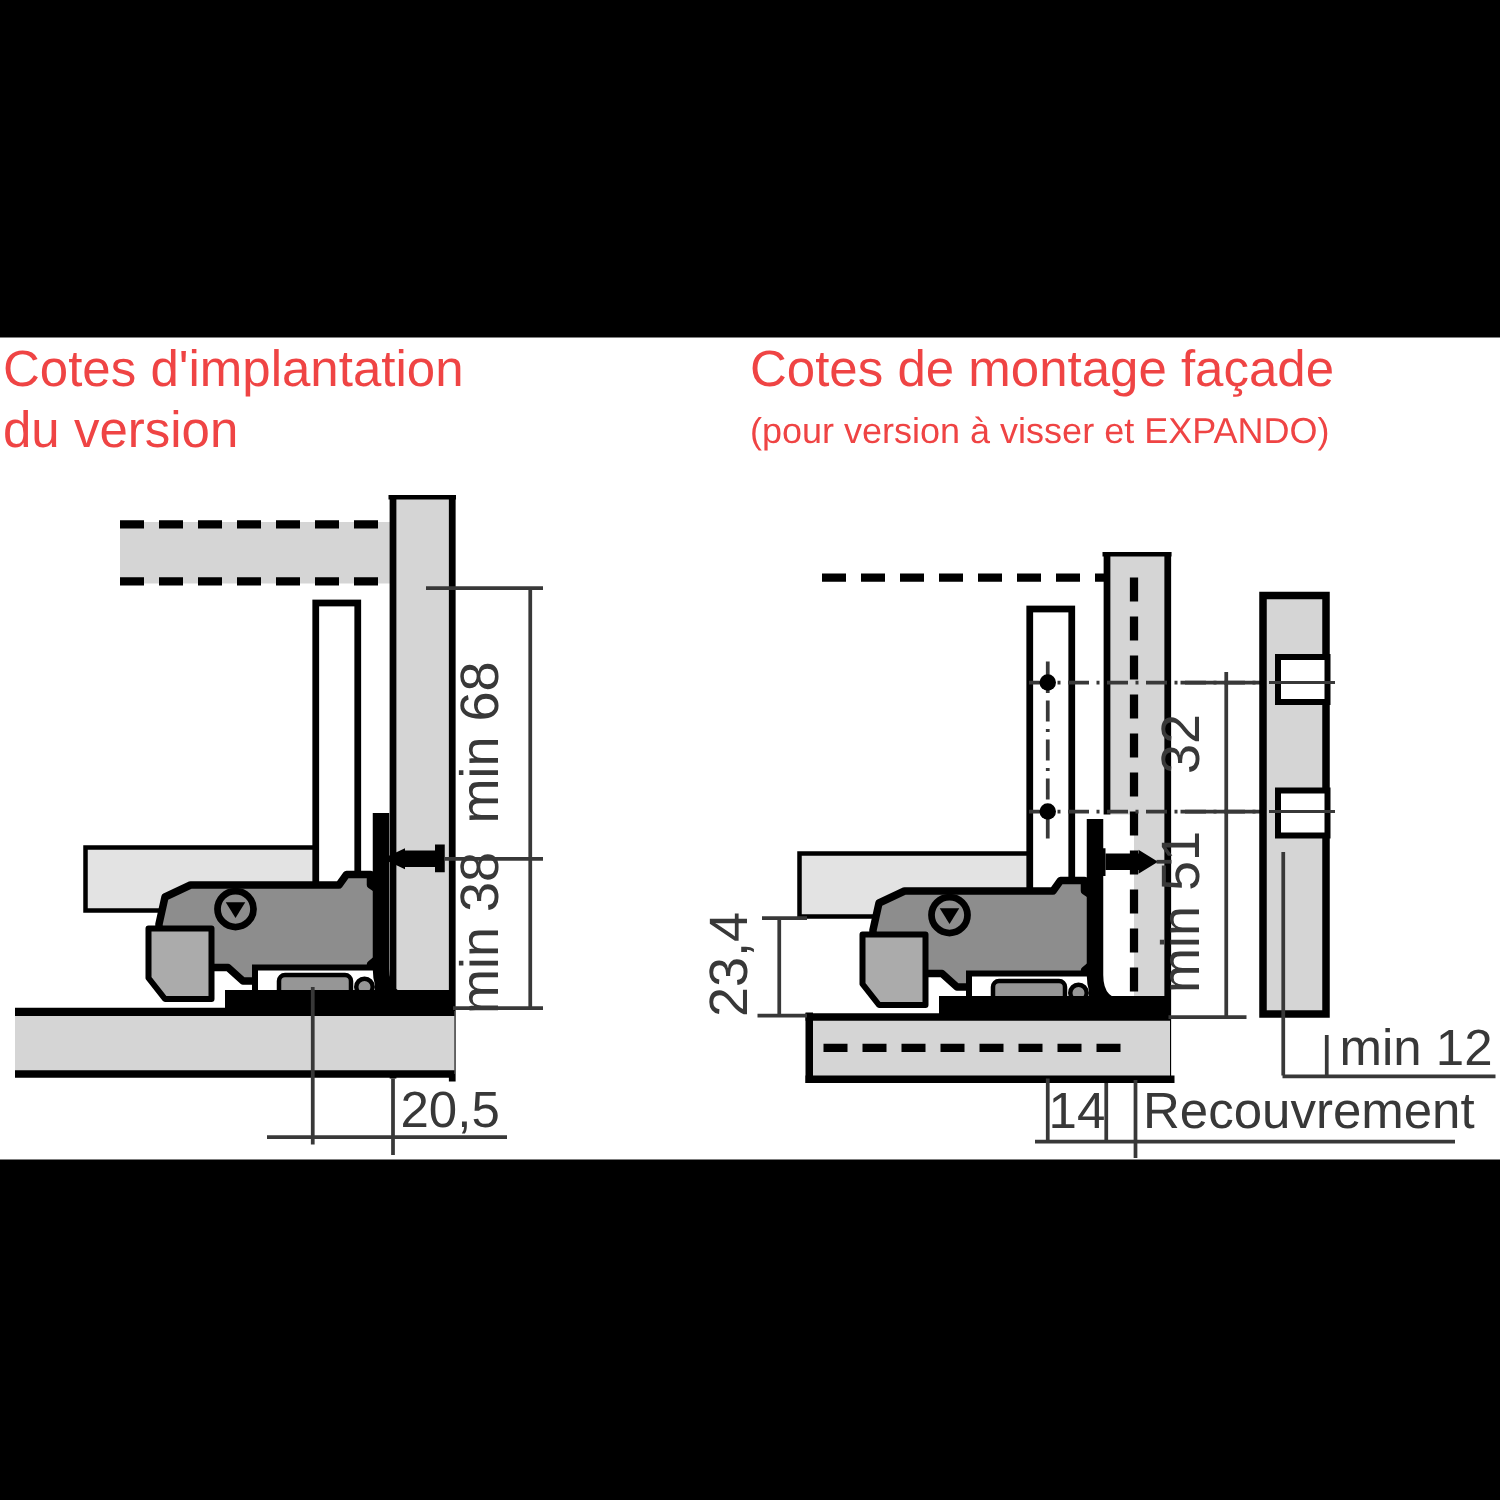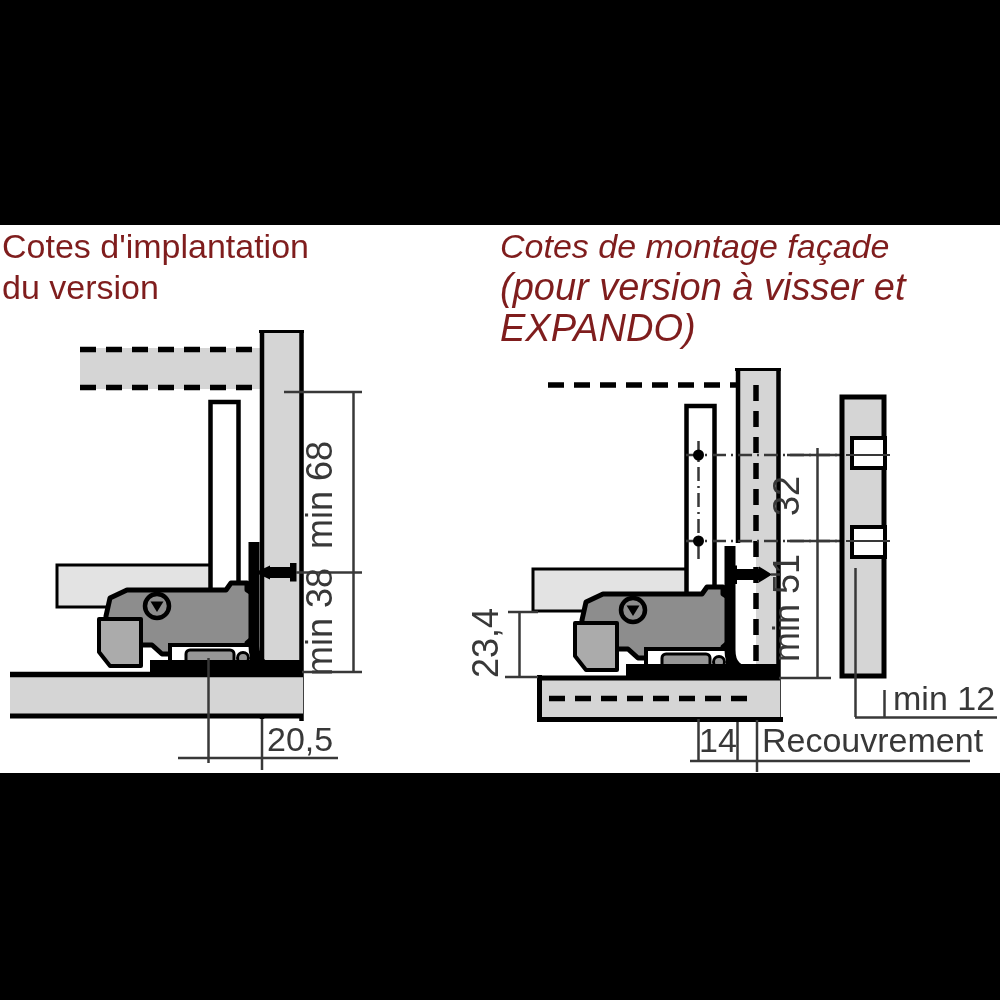--- a/index.html
+++ b/index.html
@@ -1,22 +1,22 @@
 <!DOCTYPE html>
 <html><head>
 <meta charset="utf-8">
 <style>
   html,body{margin:0;padding:0;background:#000;}
   .stage{position:relative;width:1000px;height:1000px;background:#ffffff;overflow:hidden;
          font-family:"Liberation Sans",sans-serif;}
   .bar{position:absolute;left:0;width:1000px;background:#000;}
   .bar.top{top:0;height:225px;}
   .bar.bottom{top:773px;height:227px;}
-  .title{position:absolute;color:#7f1d1d;font-size:34px;line-height:41px;letter-spacing:0;}
-  .title .l2{font-size:38px;}
+  .title{position:absolute;color:#ef4444;font-size:34px;line-height:41px;letter-spacing:0;}
+  .title .l2{font-size:24px;}
   svg{position:absolute;left:0;top:0;}
   svg text{fill:#383838;font-family:"Liberation Sans",sans-serif;font-size:36px;}
   svg text.sm{font-size:34px;}
 </style>
 </head>
 <body>
 
 <div class="stage">
 
   <svg width="1000" height="1000" viewBox="0 0 1000 1000">
@@ -149,20 +149,20 @@
         <line x1="855" y1="717.5" x2="997" y2="717.5"></line>
       </g>
       <text class="sm" x="893" y="710">min 12</text>
     </g>
   </svg>
 
   <div class="title" style="left:2px;top:226px;">
     <div>Cotes d'implantation</div>
     <div>du version</div>
   </div>
-  <div class="title" style="left:500px;top:226px;font-style:italic;">
+  <div class="title" style="left:500px;top:226px;">
     <div>Cotes de montage façade</div>
     <div class="l2">(pour version à visser et EXPANDO)</div>
   </div>
 
   <div class="bar top"></div>
   <div class="bar bottom"></div>
 </div>
 
 </body></html>

